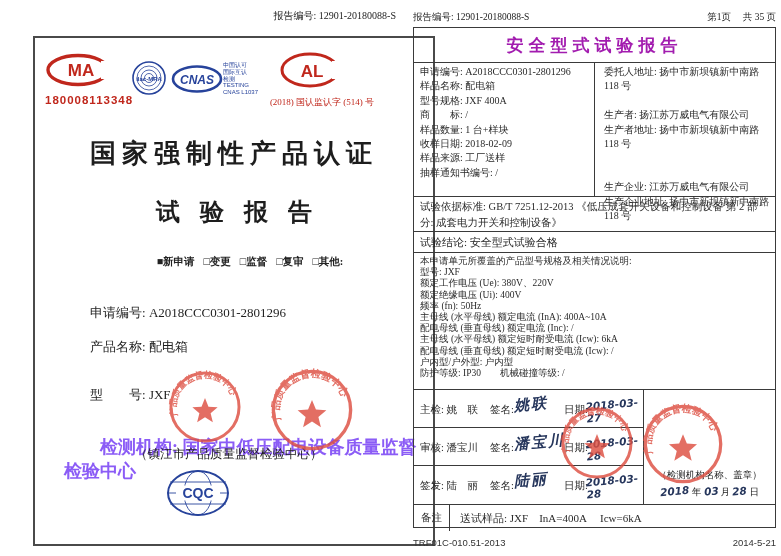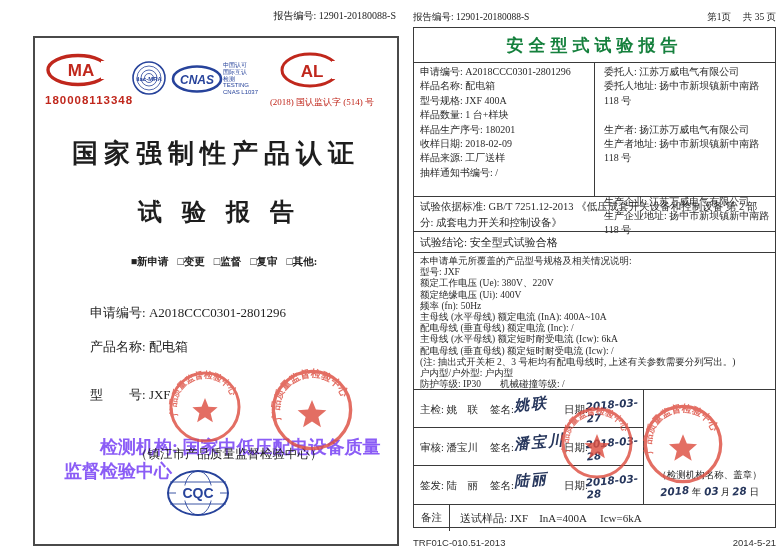--- a/index.html
+++ b/index.html
@@ -3,38 +3,38 @@
 <meta charset="utf-8">
 <style>
   html,body{margin:0;padding:0;background:#ffffff;}
   #canvas{position:relative;width:781px;height:556px;background:#ffffff;overflow:hidden;
           font-family:"Liberation Serif","DejaVu Serif",serif;color:#2a2a2a;}
   .line{white-space:pre-wrap;}
 
   
   .lp{position:absolute;left:0;top:0;width:408px;height:556px;}
   .lp-repno{position:absolute;left:200px;top:9px;width:196px;text-align:right;font-size:10px;color:#222;}
-  .lp-frame{position:absolute;left:33px;top:36px;width:362px;height:506px;border:2px solid #4a4a4a;}
+  .lp-frame{position:absolute;left:33px;top:36px;width:362px;height:506px;border:2px solid #4a4a4a;padding-left:36px;}
   .logo{position:absolute;}
   .cma-number{position:absolute;left:10px;top:56px;font-size:11.5px;font-weight:bold;color:#c0271c;letter-spacing:1px;font-family:"Liberation Sans",sans-serif;}
   .cnas-caption{position:absolute;left:188px;top:24px;font-size:6px;line-height:6.8px;color:#27439b;font-family:"Liberation Sans",sans-serif;}
   .al-caption{position:absolute;left:212px;top:58px;width:150px;font-size:9px;color:#c0271c;text-align:center;}
   .lp-title1{position:absolute;left:0;top:98px;width:100%;text-align:center;font-size:26px;font-weight:600;letter-spacing:6px;color:#1d1d1d;margin:0;}
   .lp-title2{position:absolute;left:0;top:158px;width:100%;text-align:center;font-size:24px;font-weight:600;letter-spacing:20px;text-indent:20px;color:#1d1d1d;margin:0;}
-  .lp-checks{position:absolute;left:8px;top:217px;width:100%;display:flex;justify-content:center;gap:9px;font-size:10.5px;font-weight:bold;color:#222;}
+  .lp-checks{position:absolute;left:16px;top:217px;width:100%;display:flex;justify-content:center;gap:9px;font-size:10.5px;font-weight:bold;color:#222;}
   .lp-field{position:absolute;left:29px;font-size:13px;color:#1e1e1e;}
   .agency{position:absolute;left:29px;top:376px;font-size:18px;color:#8b5cf6;font-weight:bold;}
   .agency-sub{position:absolute;left:100px;top:408px;font-size:12.5px;color:#1e1e1e;font-family:Liberation Serif, serif;}
 
   
   .rp{position:absolute;left:408px;top:0;width:373px;height:556px;font-size:10px;}
   .rp-head{position:absolute;left:5px;top:11px;width:363px;display:flex;justify-content:space-between;font-size:9.5px;color:#222;}
   .rp-table{position:absolute;left:5px;top:27px;width:363px;height:501px;border:1.4px solid #3a3a3a;box-sizing:border-box;background:transparent;}
   .row{box-sizing:border-box;border-bottom:1px solid #3a3a3a;position:relative;}
-  .row-title{height:35px;display:flex;align-items:center;justify-content:center;font-size:17px;font-weight:600;letter-spacing:5px;color:#15803d;}
+  .row-title{height:35px;display:flex;align-items:center;justify-content:center;font-size:17px;font-weight:600;letter-spacing:5px;color:#a21caf;}
   .row-info{height:134px;display:flex;}
   .col-l{width:181px;border-right:1px solid #3a3a3a;box-sizing:border-box;padding:2px 0 0 6px;}
   .col-r{flex:1;padding:2px 0 0 9px;}
   .iline{font-size:10px;line-height:14.4px;min-height:14.4px;white-space:pre-wrap;}
   .row-standard{height:35px;padding:2px 6px;font-size:10.5px;line-height:15.5px;}
   .row-conclusion{height:21px;display:flex;align-items:center;padding-left:6px;font-size:11px;color:#1c1c1c;}
   .row-coverage{height:137px;padding:3px 6px 0 6px;}
   .cline{font-size:9.5px;line-height:11.2px;white-space:pre-wrap;}
   .sig-area{height:115px;position:relative;border-bottom:1px solid #3a3a3a;box-sizing:border-box;}
   .sig-rows{position:absolute;left:0;top:0;width:230px;height:100%;border-right:1px solid #3a3a3a;box-sizing:border-box;}
@@ -166,28 +166,27 @@
 
     <div class="rp-table">
 
       <div class="row row-title">安全型式试验报告</div>
 
       <div class="row row-info">
         <div class="col-l">
           <div class="iline">申请编号: A2018CCC0301-2801296</div>
           <div class="iline">样品名称: 配电箱</div>
           <div class="iline">型号规格: JXF 400A</div>
+          <div class="iline">商　　标: /</div>
           <div class="iline">样品数量: 1 台+样块</div>
-          <div class="iline">样品生产序号: 180201</div>
           <div class="iline">收样日期: 2018-02-09</div>
           <div class="iline">样品来源: 工厂送样</div>
           <div class="iline">抽样通知书编号: /</div>
         </div>
         <div class="col-r">
-          <div class="iline">委托人: 江苏万威电气有限公司</div>
           <div class="iline">委托人地址: 扬中市新坝镇新中南路 118 号</div>
           <div class="iline"></div>
           <div class="iline">生产者: 扬江苏万威电气有限公司</div>
           <div class="iline">生产者地址: 扬中市新坝镇新中南路 118 号</div>
           <div class="iline"></div>
           <div class="iline"></div>
           <div class="iline">生产企业: 江苏万威电气有限公司</div>
           <div class="iline">生产企业地址: 扬中市新坝镇新中南路 118 号</div>
         </div>
       </div>
@@ -199,21 +198,20 @@
       <div class="row row-coverage">
         <div class="cline">本申请单元所覆盖的产品型号规格及相关情况说明:</div>
         <div class="cline">型号: JXF</div>
         <div class="cline">额定工作电压 (Ue): 380V、220V</div>
         <div class="cline">额定绝缘电压 (Ui): 400V</div>
         <div class="cline">频率 (fn): 50Hz</div>
         <div class="cline">主母线 (水平母线) 额定电流 (InA): 400A~10A</div>
         <div class="cline">配电母线 (垂直母线) 额定电流 (Inc): /</div>
         <div class="cline">主母线 (水平母线) 额定短时耐受电流 (Icw): 6kA</div>
         <div class="cline">配电母线 (垂直母线) 额定短时耐受电流 (Icw): /</div>
-        <div class="cline">(注: 抽出式开关柜 2、3 号柜均有配电母线时, 上述有关参数需要分列写出。)</div>
         <div class="cline">户内型/户外型: 户内型</div>
         <div class="cline">防护等级: IP30　　机械碰撞等级: /</div>
       </div>
 
       <div class="sig-area">
         <div class="sig-rows">
           <div class="sig-row">
             <span class="sig-role line">主检: 姚　联</span>
             <span class="sig-lab">签名:</span>
             <span class="sig-hand hw hw-name">姚联</span>

